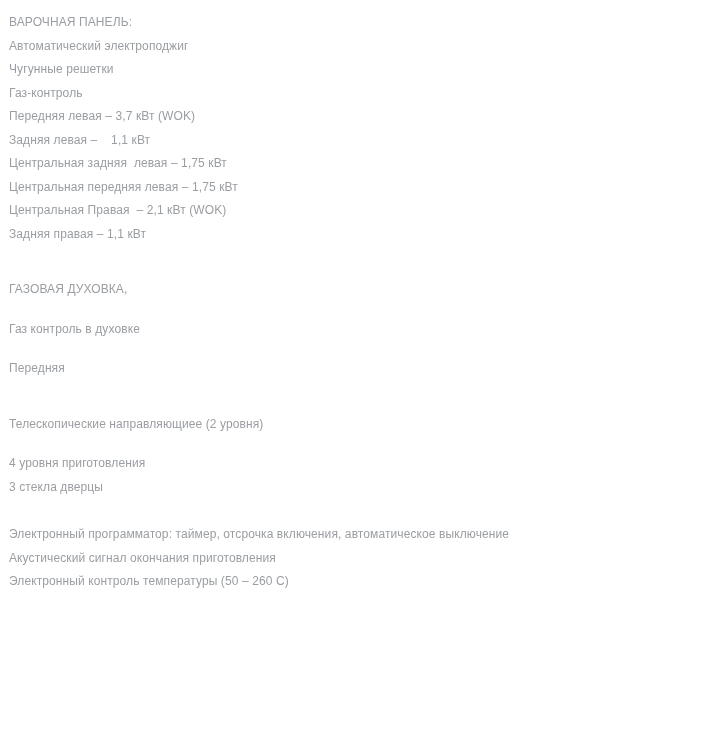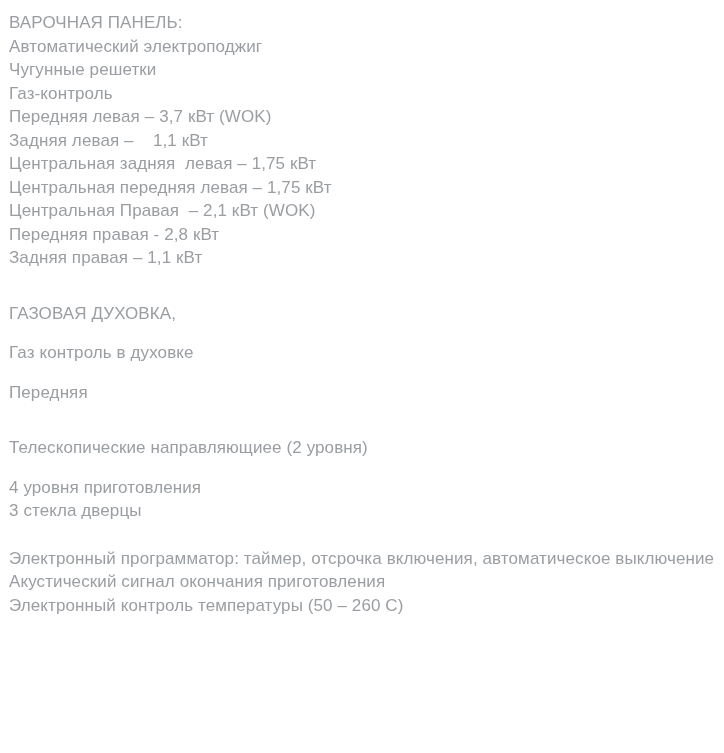--- a/index.html
+++ b/index.html
@@ -11,21 +11,21 @@
     width: 724px;
     height: 753px;
     overflow: hidden;
     font-family: "Liberation Sans", "DejaVu Sans", sans-serif;
   }
   .sheet {
     box-sizing: border-box;
     width: 724px;
     padding: 11px 0 0 9px;
     color: #9a9ea2;
-    font-size: 17px;
+    font-size: 12px;
     line-height: 23.5px;
     font-weight: 400;
   }
   .line {
     white-space: pre;      
     letter-spacing: 0.1px;
   }
   .gap-sm { height: 16px; }
   .gap-lg { height: 24px; }
 </style>
@@ -37,21 +37,20 @@
   <div>
     <div class="line">ВАРОЧНАЯ ПАНЕЛЬ:</div>
     <div class="line">Автоматический электроподжиг</div>
     <div class="line">Чугунные решетки</div>
     <div class="line">Газ-контроль</div>
     <div class="line">Передняя левая – 3,7 кВт (WOK)</div>
     <div class="line">Задняя левая –    1,1 кВт</div>
     <div class="line">Центральная задняя  левая – 1,75 кВт</div>
     <div class="line">Центральная передняя левая – 1,75 кВт</div>
     <div class="line">Центральная Правая  – 2,1 кВт (WOK)</div>
-    <div class="line">Передняя правая - 2,8 кВт</div>
     <div class="line">Задняя правая – 1,1 кВт</div>
   </div>
 
   <div class="gap-sm"></div>
 
 
   <div class="gap-sm"></div>
 
   <div>
     <div class="line">ГАЗОВАЯ ДУХОВКА,</div>

